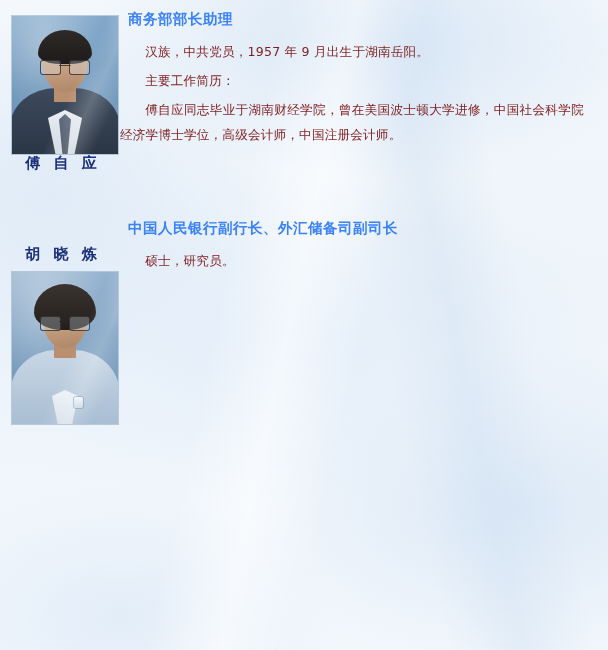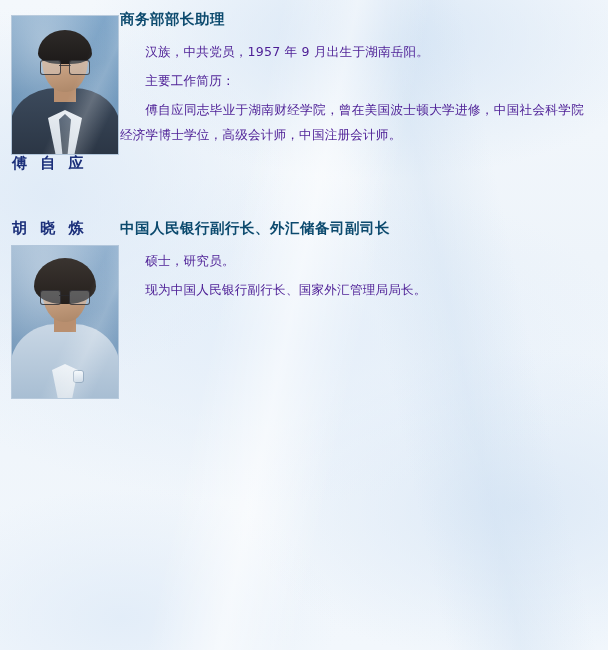--- a/index.html
+++ b/index.html
@@ -198,49 +198,50 @@
     background: linear-gradient(115deg, rgba(255,255,255,0) 55%, rgba(255,255,255,0.22) 70%, rgba(255,255,255,0) 85%);
   }
 
   
   .name {
     font-family: "DejaVu Serif", "Liberation Serif", serif;
     font-weight: bold;
     font-size: 15px;
     color: #1b2f7a;
     letter-spacing: 4px;
-    text-align: left;
+    text-align: center;
     padding-right: 6px;
   }
   .title {
     font-family: "DejaVu Sans", "Liberation Sans", sans-serif;
     font-weight: bold;
     font-size: 14.5px;
-    color: #0c4a6e;
+    color: #3b82f6;
     letter-spacing: 0.5px;
     line-height: 1.3;
+    padding-left: 8px;
   }
   .bio {
     margin-top: 10px;
   }
   .bio p {
     margin: 0 0 4px 0;
     font-family: "DejaVu Sans", "Liberation Sans", sans-serif;
     font-size: 12.6px;
     line-height: 25px;
-    color: #4c1d95;
+    color: #7f1d1d;
     text-indent: 2em;
     text-align: justify;
     letter-spacing: 0.2px;
   }
 
   .entry-1 { padding-top: 10px; }
   .entry-1 .photo-wrap { margin-top: 6px; }
   .entry-2 { margin-top: 46px; }
-  .entry-2 .photo-wrap { }
+  .entry-2 .photo-wrap { margin-top: 26px; }
   .entry-2 .name { margin-top: 0; }
 </style>
 </head>
 <body>
 
 <div class="page-bg"></div>
 
 <div class="content">
 
   <div class="entry entry-1">
@@ -295,19 +296,18 @@
             </div>
             <div class="badge"></div>
             <div class="sheen"></div>
           </div>
         </div>
       </div>
       <div class="text-col">
         <div class="title">中国人民银行副行长、外汇储备司副司长</div>
         <div class="bio">
           <p>硕士，研究员。</p>
-          <p>现为中国人民银行副行长、国家外汇管理局局长。</p>
         </div>
       </div>
     </div>
   </div>
 
 </div>
 
 </body></html>

